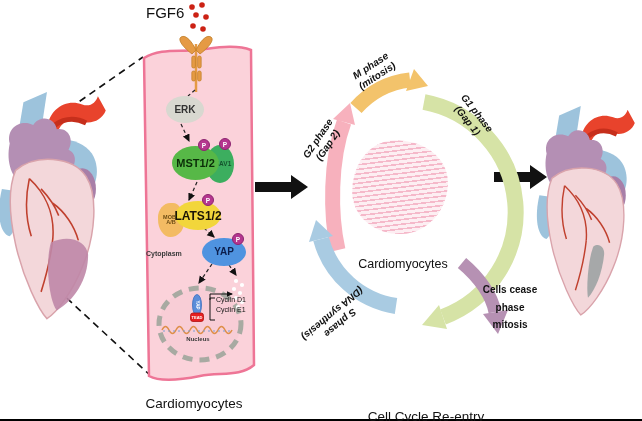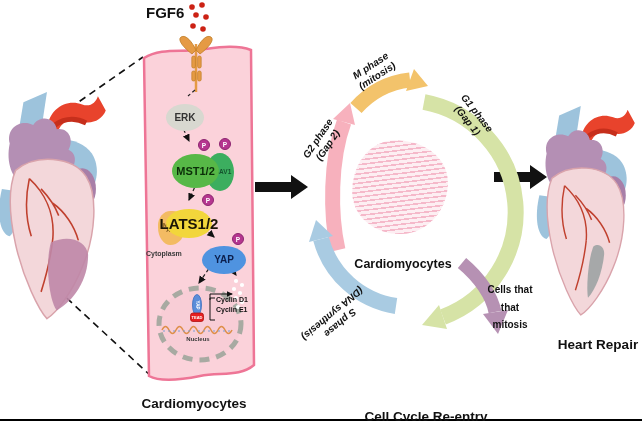--- a/index.html
+++ b/index.html
@@ -1,24 +1,24 @@
 <!DOCTYPE html>
 <html style="--cell-fill: #fbd2da; --cell-border: #ee7596; --erk-fill: #d8d8d0; --mst-fill: #57b847; --sav-fill: #3cae5f; --lats-fill: #f2d63b; --mob-fill: #f3bb63; --yap-fill: #4f93e0; --phospho-fill: #b5368f; --m-arrow: #f3c36b; --g1-arrow: #d6e3a6; --s-arrow: #a9cbe2; --g2-arrow: #f7b1bd; --cease-arrow: #b691b3; --ligand-dot: #cc2214; --receptor: #e59a44; --ink: #111111;"><head>
 <meta charset="utf-8">
 <style>
   html,body{margin:0;padding:0;background:#fff;}
   #canvas{position:relative;width:642px;height:421px;background:#fff;overflow:hidden;
           font-family:"Liberation Sans",sans-serif;color:#111;}
   #frame-bottom{position:absolute;left:0;bottom:0;width:100%;height:2px;background:#000;}
   svg{position:absolute;left:0;top:0;}
-  .lbl{position:absolute;font-weight:bold;color:#111;white-space:nowrap;}
+  .lbl{position:absolute;font-weight:normal;color:#111;white-space:nowrap;}
   .caption{font-size:13.5px;}
   .center{transform:translate(-50%,-50%);}
   .node{position:absolute;display:flex;align-items:center;justify-content:center;
-        border-radius:50%;font-weight:bold;text-align:center;line-height:1;margin-top:8px;}
+        border-radius:50%;font-weight:bold;text-align:center;line-height:1;}
   .pbadge{position:absolute;width:10px;height:10px;border-radius:50%;
           background:var(--phospho-fill,#b5368f);color:#fff;font-size:6.5px;font-weight:bold;
           display:flex;align-items:center;justify-content:center;z-index:6;border:1px solid #8d2570;}
   .phase{position:absolute;font-weight:bold;font-style:italic;font-size:10px;
          text-align:center;line-height:1.2;white-space:nowrap;color:#111;}
   #scribble{position:absolute;left:352px;top:140px;width:96px;height:94px;z-index:2;
     background:repeating-linear-gradient(175deg,#f5b9ca 0 1.6px,#fdeef2 1.6px 4.6px);
     border-radius:45% 55% 50% 50%/55% 45% 55% 45%;transform:rotate(-2deg);}
   .tinylbl{position:absolute;font-weight:700;color:#3a3a3a;white-space:nowrap;}
 </style>
@@ -150,36 +150,35 @@
 
   <div class="node" style="left:166px;top:96px;width:38px;height:27px;background:var(--erk-fill,#d8d8d0);font-size:10px;color:#333;z-index:3;">ERK</div>
 
   <div class="node" style="left:206px;top:145px;width:28px;height:38px;background:var(--sav-fill,#3cae5f);font-size:6.5px;color:#14532d;z-index:3;padding-left:6px;box-sizing:border-box;">SAV1</div>
   <div class="node" style="left:172px;top:146px;width:47px;height:34px;background:var(--mst-fill,#57b847);font-size:11px;color:#0b2e08;z-index:4;">MST1/2</div>
 
   <div class="node" style="left:158px;top:203px;width:26px;height:34px;background:var(--mob-fill,#f3bb63);font-size:5.5px;color:#6b4a12;z-index:3;border-radius:50% 45% 55% 50%/45% 55% 45% 55%;flex-direction:column;">
     <span>MOB1</span>
     <span>A/B</span>
   </div>
-  <div class="node" style="left:166px;top:201px;width:46px;height:29px;background:var(--lats-fill,#f2d63b);font-size:15px;color:#1a1406;z-index:4;">LATS1/2</div>
+  <div class="node" style="left:175px;top:201px;width:46px;height:29px;background:var(--lats-fill,#f2d63b);font-size:12px;color:#1a1406;z-index:4;">LATS1/2</div>
 
   <div class="node" style="left:202px;top:238px;width:44px;height:28px;background:var(--yap-fill,#4f93e0);font-size:10px;color:#0c1f4d;z-index:4;">YAP</div>
 
   <div class="pbadge" style="left:198px;top:139px;">P</div>
   <div class="pbadge" style="left:219px;top:138px;">P</div>
   <div class="pbadge" style="left:202px;top:194px;">P</div>
   <div class="pbadge" style="left:232px;top:233px;">P</div>
 
   <div class="tinylbl" style="left:146px;top:250px;font-size:7px;z-index:3;">Cytoplasm</div>
   <div class="tinylbl center" style="left:198px;top:339px;font-size:6px;z-index:3;">Nucleus</div>
   <div class="lbl" style="left:216px;top:296px;font-size:7px;z-index:3;">Cyclin D1</div>
   <div class="lbl" style="left:216px;top:306px;font-size:7px;z-index:3;">Cyclin E1</div>
 
   <div class="lbl" style="left:146px;top:4px;font-size:15px;z-index:3;">FGF6</div>
-  <div class="lbl caption center" style="left:598px;top:344px;z-index:3;">Heart Repair</div>
   <div class="lbl caption center" style="left:194px;top:403px;z-index:3;">Cardiomyocytes</div>
   <div class="lbl caption center" style="left:426px;top:416px;z-index:3;">Cell Cycle Re-entry</div>
   <div class="lbl center" style="left:403px;top:264px;font-size:12.5px;z-index:3;">Cardiomyocytes</div>
 
   <div class="phase" style="left:374px;top:71px;transform:translate(-50%,-50%) rotate(-33deg);z-index:3;">
     <span>M phase</span><br>
     <span>(mitosis)</span>
   </div>
   <div class="phase" style="left:472px;top:117px;transform:translate(-50%,-50%) rotate(52deg);z-index:3;">
     <span>G1 phase</span><br>
@@ -188,19 +187,19 @@
   <div class="phase" style="left:336px;top:318px;transform:translate(-50%,-50%) rotate(140deg);z-index:3;">
     <span>S phase</span><br>
     <span>(DNA synthesis)</span>
   </div>
   <div class="phase" style="left:323px;top:142px;transform:translate(-50%,-50%) rotate(-56deg);z-index:3;">
     <span>G2 phase</span><br>
     <span>(Gap 2)</span>
   </div>
 
   <div style="position:absolute;left:510px;top:307px;transform:translate(-50%,-50%);text-align:center;font-size:10px;font-weight:600;line-height:1.75;z-index:3;">
-    <span>Cells that</span><br>
-    <span>that</span><br>
+    <span>Cells cease</span><br>
+    <span>phase</span><br>
     <span>mitosis</span>
   </div>
 
   <div id="frame-bottom"></div>
 </div>
 
 </body></html>

